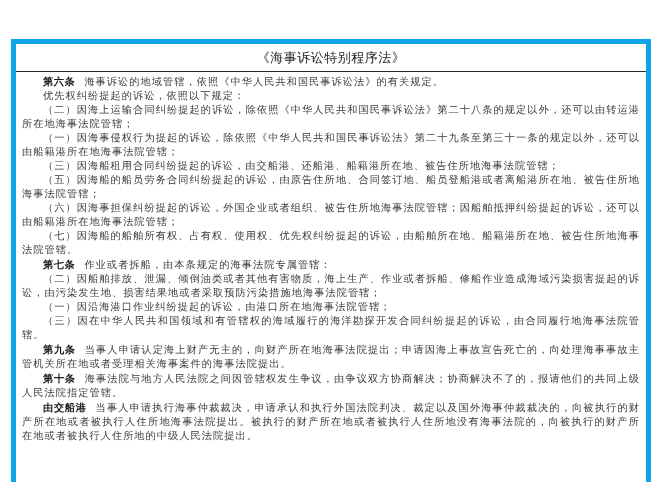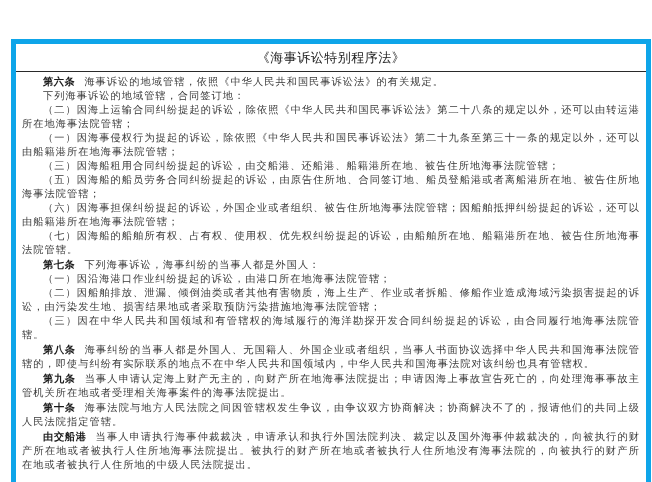--- a/index.html
+++ b/index.html
@@ -19,29 +19,28 @@
 </style>
 </head>
 <body>
 
 <div class="frame">
   <div class="header">
     <span class="title">《海事诉讼特别程序法》</span>
   </div>
   <div class="body">
     <p class="para indent"><span class="art">第六条</span><span>海事诉讼的地域管辖，依照《中华人民共和国民事诉讼法》的有关规定。</span></p>
-    <p class="para indent"><span>下列海事诉讼的地域管辖，合同签订地：</span></p>
+    <p class="para indent"><span>优先权纠纷提起的诉讼，依照以下规定：</span></p>
     <p class="para item"><span>（二）因海上运输合同纠纷提起的诉讼，除依照《中华人民共和国民事诉讼法》第二十八条的规定以外，还可以由转运港所在地海事法院管辖；</span></p>
     <p class="para item"><span>（一）因海事侵权行为提起的诉讼，除依照《中华人民共和国民事诉讼法》第二十九条至第三十一条的规定以外，还可以由船籍港所在地海事法院管辖；</span></p>
     <p class="para item"><span>（三）因海船租用合同纠纷提起的诉讼，由交船港、还船港、船籍港所在地、被告住所地海事法院管辖；</span></p>
     <p class="para item"><span>（五）因海船的船员劳务合同纠纷提起的诉讼，由原告住所地、合同签订地、船员登船港或者离船港所在地、被告住所地海事法院管辖；</span></p>
     <p class="para item"><span>（六）因海事担保纠纷提起的诉讼，外国企业或者组织、被告住所地海事法院管辖；因船舶抵押纠纷提起的诉讼，还可以由船籍港所在地海事法院管辖；</span></p>
     <p class="para item"><span>（七）因海船的船舶所有权、占有权、使用权、优先权纠纷提起的诉讼，由船舶所在地、船籍港所在地、被告住所地海事法院管辖。</span></p>
-    <p class="para indent"><span class="art">第七条</span><span>下列海事诉讼，海事纠纷的当事人都是外国人：</span></p>
+    <p class="para indent"><span class="art">第七条</span><span>作业或者拆船，由本条规定的海事法院专属管辖：</span></p>
+    <p class="para item"><span>（二）因船舶排放、泄漏、倾倒油类或者其他有害物质，海上生产、作业或者拆船、修船作业造成海域污染损害提起的诉讼，由污染发生地、损害结果地或者采取预防污染措施地海事法院管辖；</span></p>
     <p class="para item"><span>（一）因沿海港口作业纠纷提起的诉讼，由港口所在地海事法院管辖；</span></p>
-    <p class="para item"><span>（二）因船舶排放、泄漏、倾倒油类或者其他有害物质，海上生产、作业或者拆船、修船作业造成海域污染损害提起的诉讼，由污染发生地、损害结果地或者采取预防污染措施地海事法院管辖；</span></p>
     <p class="para item"><span>（三）因在中华人民共和国领域和有管辖权的海域履行的海洋勘探开发合同纠纷提起的诉讼，由合同履行地海事法院管辖。</span></p>
-    <p class="para indent"><span class="art">第八条</span><span>海事纠纷的当事人都是外国人、无国籍人、外国企业或者组织，当事人书面协议选择中华人民共和国海事法院管辖的，即使与纠纷有实际联系的地点不在中华人民共和国领域内，中华人民共和国海事法院对该纠纷也具有管辖权。</span></p>
     <p class="para indent"><span class="art">第九条</span><span>当事人申请认定海上财产无主的，向财产所在地海事法院提出；申请因海上事故宣告死亡的，向处理海事事故主管机关所在地或者受理相关海事案件的海事法院提出。</span></p>
     <p class="para indent"><span class="art">第十条</span><span>海事法院与地方人民法院之间因管辖权发生争议，由争议双方协商解决；协商解决不了的，报请他们的共同上级人民法院指定管辖。</span></p>
     <p class="para indent"><span class="art">由交船港</span><span>当事人申请执行海事仲裁裁决，申请承认和执行外国法院判决、裁定以及国外海事仲裁裁决的，向被执行的财产所在地或者被执行人住所地海事法院提出。被执行的财产所在地或者被执行人住所地没有海事法院的，向被执行的财产所在地或者被执行人住所地的中级人民法院提出。</span></p>
   </div>
 </div>
 
 </body></html>

